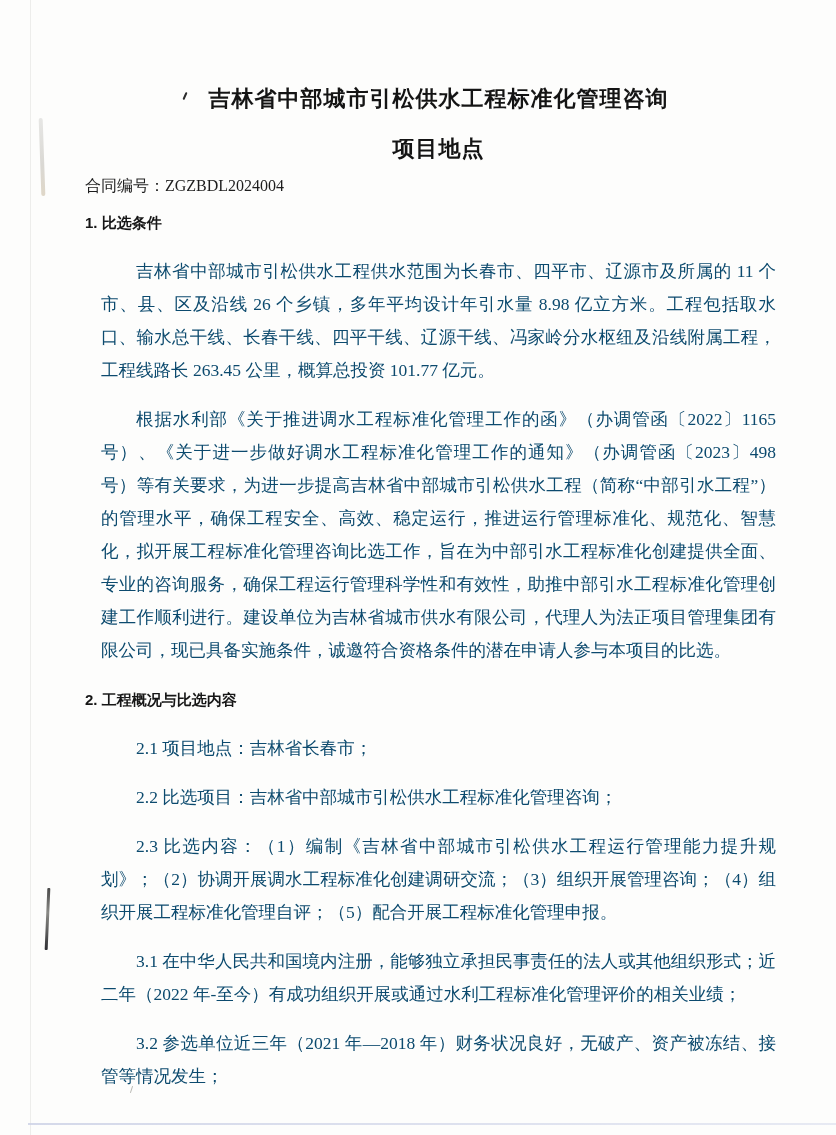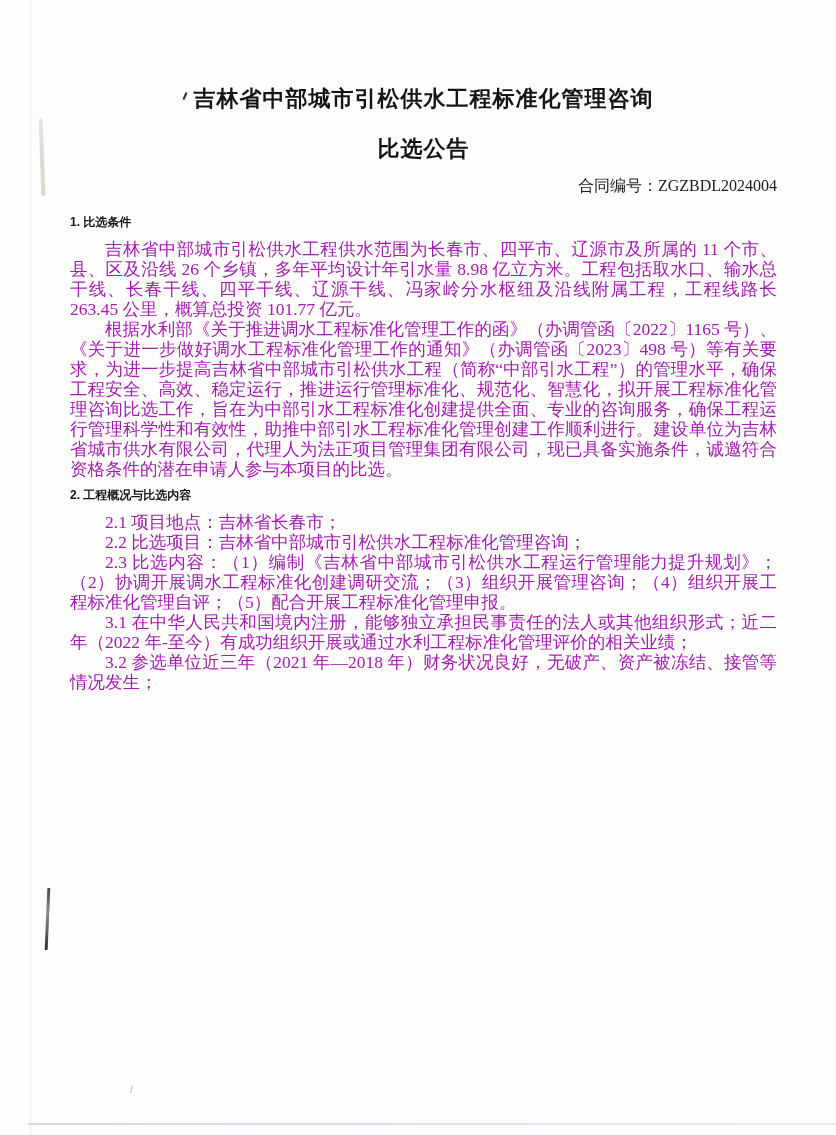--- a/index.html
+++ b/index.html
@@ -58,21 +58,21 @@
   }
   .stray-bottom-mark {
     position: absolute;
     left: 131px; top: 1086px;
     width: 1px; height: 7px;
     background: #b9b9b4;
     transform: rotate(18deg);
   }
   .content {
     position: absolute;
-    left: 70px;
+    left: 85px;
     top: 84px;
     width: 707px;
   }
   .title1 {
     margin: 0;
     text-align: center;
     font-family: "Liberation Sans", sans-serif;
     font-weight: 700;
     font-size: 22px;
     line-height: 30px;
@@ -84,59 +84,59 @@
     text-align: center;
     font-family: "Liberation Sans", sans-serif;
     font-weight: 700;
     font-size: 22px;
     line-height: 30px;
     letter-spacing: 1px;
     color: #141414;
   }
   .contract {
     margin: 11px 0 0 0;
-    text-align: right;
+    text-align: left;
     font-size: 16px;
     line-height: 22px;
     color: #1d1d1d;
   }
   .sections { margin-top: 9px; }
   .sec-heading {
     font-family: "Liberation Sans", sans-serif;
     font-weight: 700;
-    font-size: 12px;
+    font-size: 15px;
     line-height: 33px;
     color: #161616;
   }
   .para {
-    margin: 0;
+    margin: 16px;
     font-size: 17.5px;
-    line-height: 20px;
+    line-height: 33px;
     text-indent: 2em;
     text-align: justify;
-    color: #a21caf;
+    color: #0c4a6e;
   }
 </style>
 </head>
 <body>
 
 <div class="page">
 
   <div class="edge-line"></div>
   <div class="streak-light"></div>
   <div class="streak-dark"></div>
   <div class="stray-title-mark"></div>
   <div class="stray-bottom-mark"></div>
   <div class="bottom-line"></div>
 
   <div class="content">
 
     <div class="title1">吉林省中部城市引松供水工程标准化管理咨询</div>
 
-    <div class="title2">比选公告</div>
+    <div class="title2">项目地点</div>
 
     <div class="contract"><span>合同编号：</span><span>ZGZBDL2024004</span></div>
 
     <div class="sections">
 
       <div class="sec-heading">1. 比选条件</div>
       <p class="para">吉林省中部城市引松供水工程供水范围为长春市、四平市、辽源市及所属的 11 个市、县、区及沿线 26 个乡镇，多年平均设计年引水量 8.98 亿立方米。工程包括取水口、输水总干线、长春干线、四平干线、辽源干线、冯家岭分水枢纽及沿线附属工程，工程线路长 263.45 公里，概算总投资 101.77 亿元。</p>
       <p class="para">根据水利部《关于推进调水工程标准化管理工作的函》（办调管函〔2022〕1165 号）、《关于进一步做好调水工程标准化管理工作的通知》（办调管函〔2023〕498 号）等有关要求，为进一步提高吉林省中部城市引松供水工程（简称“中部引水工程”）的管理水平，确保工程安全、高效、稳定运行，推进运行管理标准化、规范化、智慧化，拟开展工程标准化管理咨询比选工作，旨在为中部引水工程标准化创建提供全面、专业的咨询服务，确保工程运行管理科学性和有效性，助推中部引水工程标准化管理创建工作顺利进行。建设单位为吉林省城市供水有限公司，代理人为法正项目管理集团有限公司，现已具备实施条件，诚邀符合资格条件的潜在申请人参与本项目的比选。</p>
 
       <div class="sec-heading">2. 工程概况与比选内容</div>

